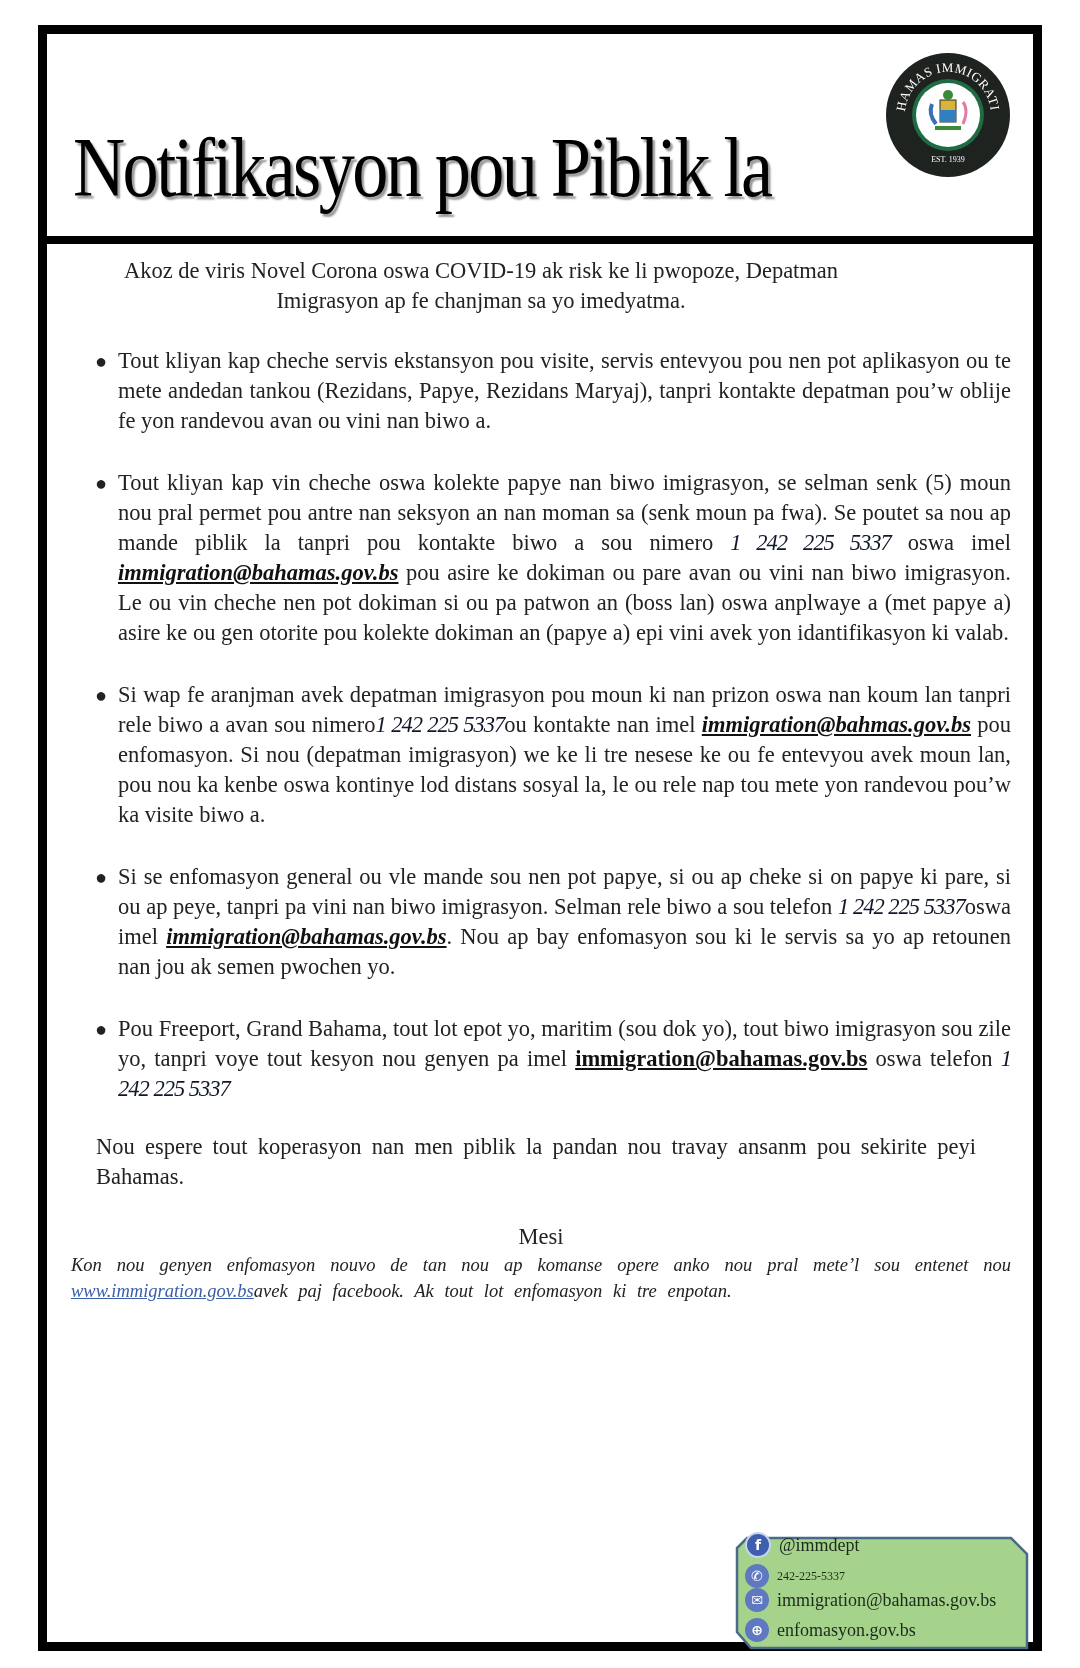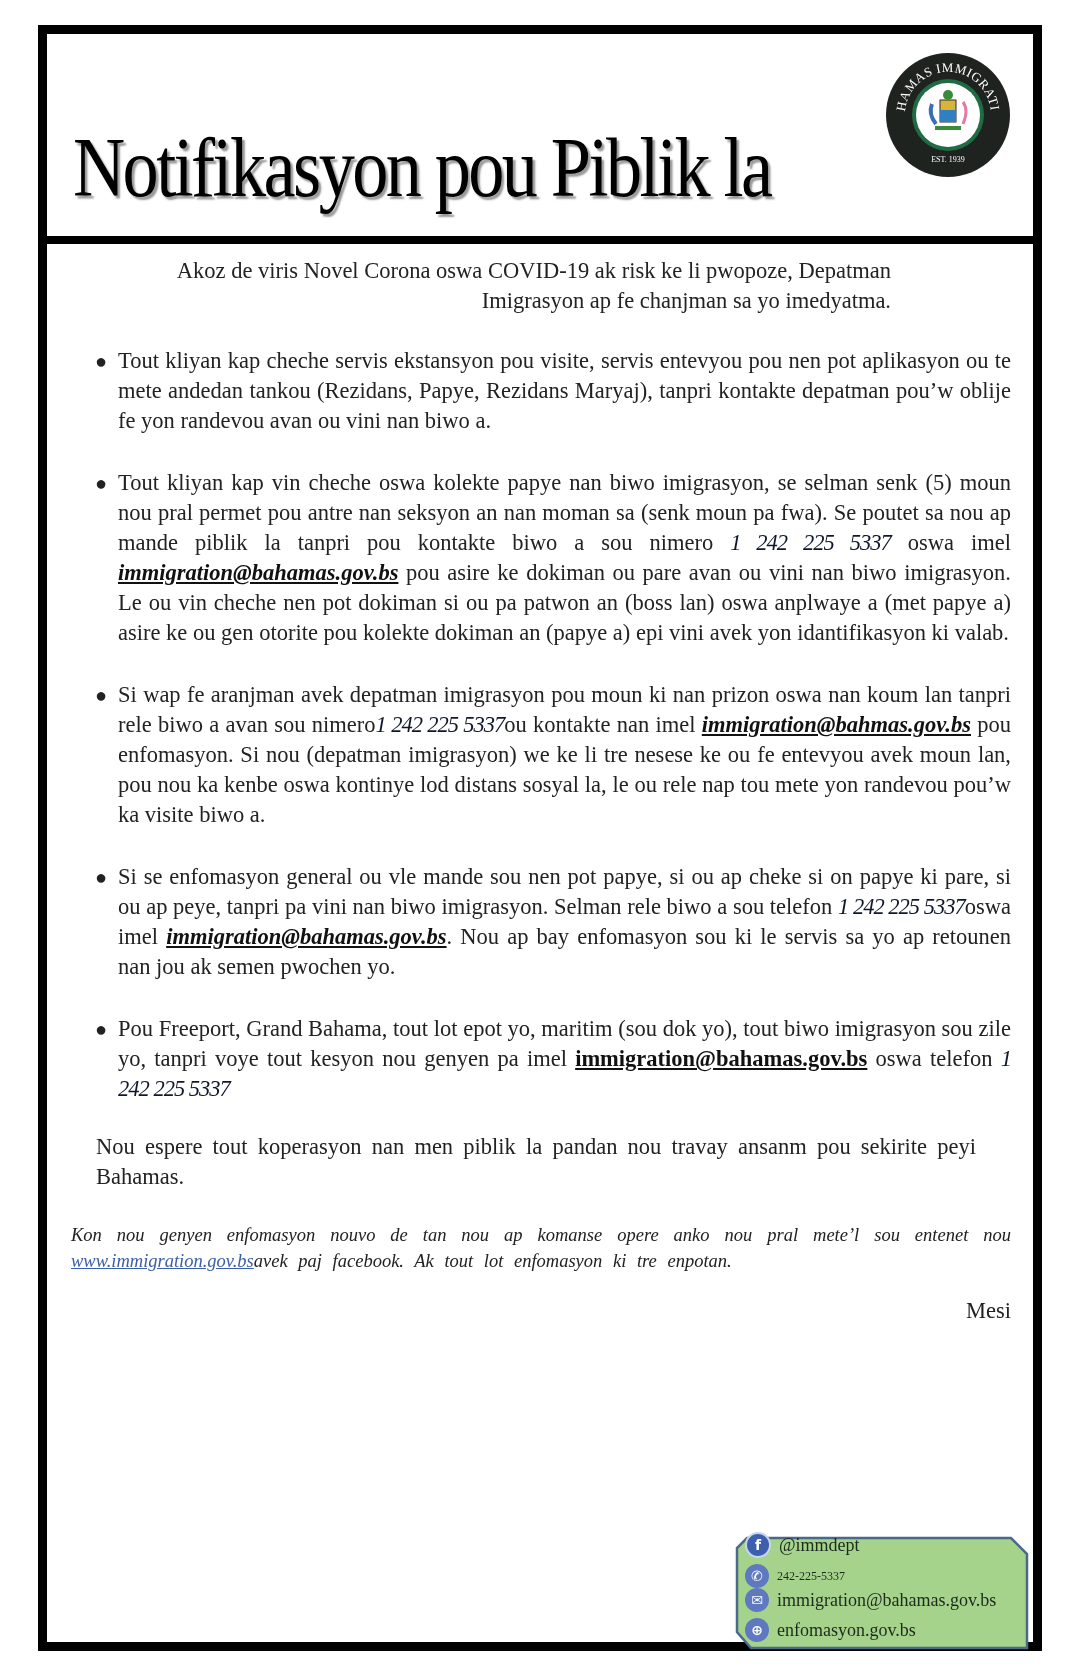--- a/index.html
+++ b/index.html
@@ -12,21 +12,21 @@
   .header { position: absolute; left: 0; top: 0; width: 986px; height: 202px; }
   .title { position: absolute; left: 26px; top: 92px; font-size: 84px; line-height: 1;
            font-family: "Liberation Serif", "DejaVu Serif", serif; color: #000;
            letter-spacing: -3px; transform: scaleX(0.86); transform-origin: left top;
            text-shadow: 3px 3px 2px #9a9a9a; white-space: nowrap; }
   .logo { position: absolute; left: 838px; top: 18px; width: 126px; height: 126px; }
   .divider { position: absolute; left: 0; top: 202px; width: 986px; height: 8px; background: #000; }
 
   .content { position: absolute; left: 24px; top: 222px; width: 940px;
              font-size: 22.5px; line-height: 30px; color: #222; }
-  .para { margin: 0; text-align: right; }
+  .para { margin: 0; text-align: center; }
   .para.justify { text-align: justify; }
   .bullets { list-style: none; margin: 0; padding: 0; }
   .bullet { position: relative; padding-left: 47px; text-align: justify; }
   .bullet .dot { position: absolute; left: 24px; top: 0; font-size: 20px; }
   .phone { font-style: italic; font-weight: normal; letter-spacing: -1px; color: #0f172a; }
   .email { font-weight: bold; text-decoration: underline; color: #111; cursor: pointer; }
   .email.it { font-style: italic; }
   .it { }
   .footer-note { font-style: italic; font-size: 18.5px; line-height: 26px; text-align: justify;
                  word-spacing: 6px; color: #222; }
@@ -97,23 +97,23 @@
         <span class="dot">●</span><span>Si se enfomasyon general ou vle mande sou nen pot papye, si ou ap cheke si on papye ki pare, si ou ap peye, tanpri pa vini nan biwo imigrasyon. Selman rele biwo a sou telefon </span><span class="phone">1 242 225 5337</span><span>oswa imel </span><span class="email it">immigration@bahamas.gov.bs</span><span>. Nou ap bay enfomasyon sou ki le servis sa yo ap retounen nan jou ak semen pwochen yo.</span>
       </li>
 
       <li class="bullet" style="margin-bottom:28px;">
         <span class="dot">●</span><span>Pou Freeport, Grand Bahama, tout lot epot yo, maritim (sou dok yo), tout biwo imigrasyon sou zile yo, tanpri voye tout kesyon nou genyen pa imel </span><span class="email">immigration@bahamas.gov.bs</span><span> oswa telefon </span><span class="phone">1 242 225 5337</span>
       </li>
     </ul>
 
     <p class="para" style="margin-bottom:30px; width:880px; text-align:justify;margin-left:25px;">Nou espere tout koperasyon nan men piblik la pandan nou travay ansanm pou sekirite peyi Bahamas.</p>
 
+    <p class="para mesi">Mesi</p>
+
     <p class="para footer-note" style="margin-bottom:22px;"><span>Kon nou genyen enfomasyon nouvo de tan nou ap komanse opere anko nou pral mete’l sou entenet nou </span><span class="link">www.immigration.gov.bs</span><span>avek paj facebook. Ak tout lot enfomasyon ki tre enpotan.</span></p>
-
-    <p class="para mesi">Mesi</p>
   </div>
 
   <div class="contact-card">
     <svg class="bg" width="300" height="118" viewBox="0 0 300 118">
       <polygon points="14,6 278,6 294,22 294,116 18,116 4,100 4,16" fill="#a6d38c" stroke="#4a6a8a" stroke-width="2.5"></polygon>
     </svg>
     <div class="crow" style="top:0px;">
       <span class="cicon fb">f</span>
       <span class="ctext plain">@immdept</span>
     </div>

